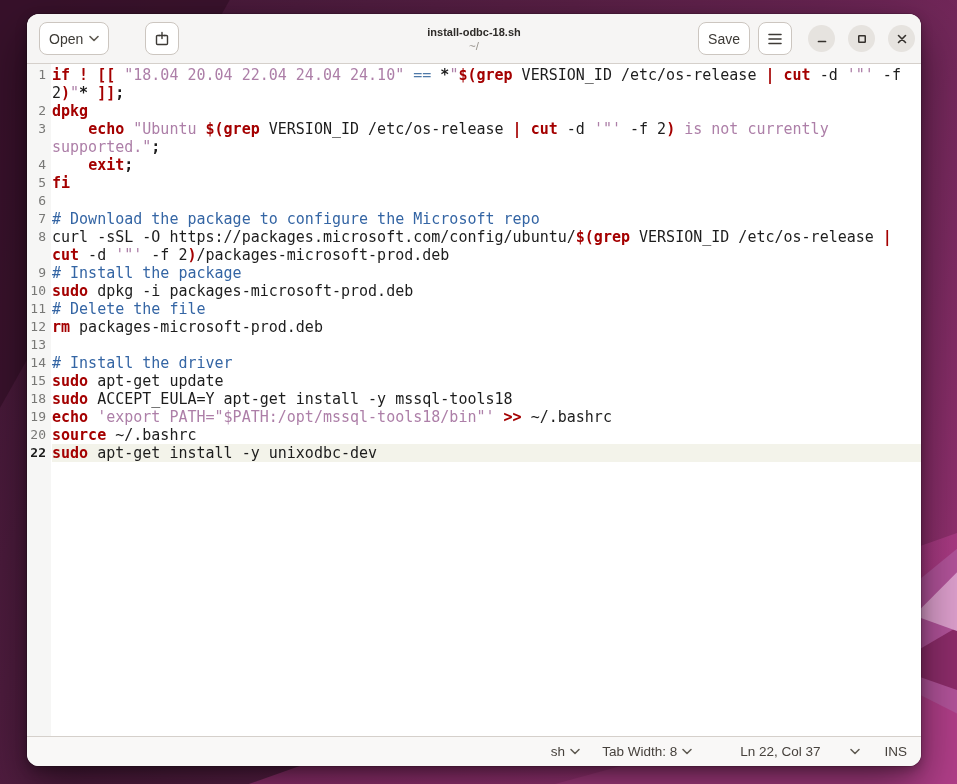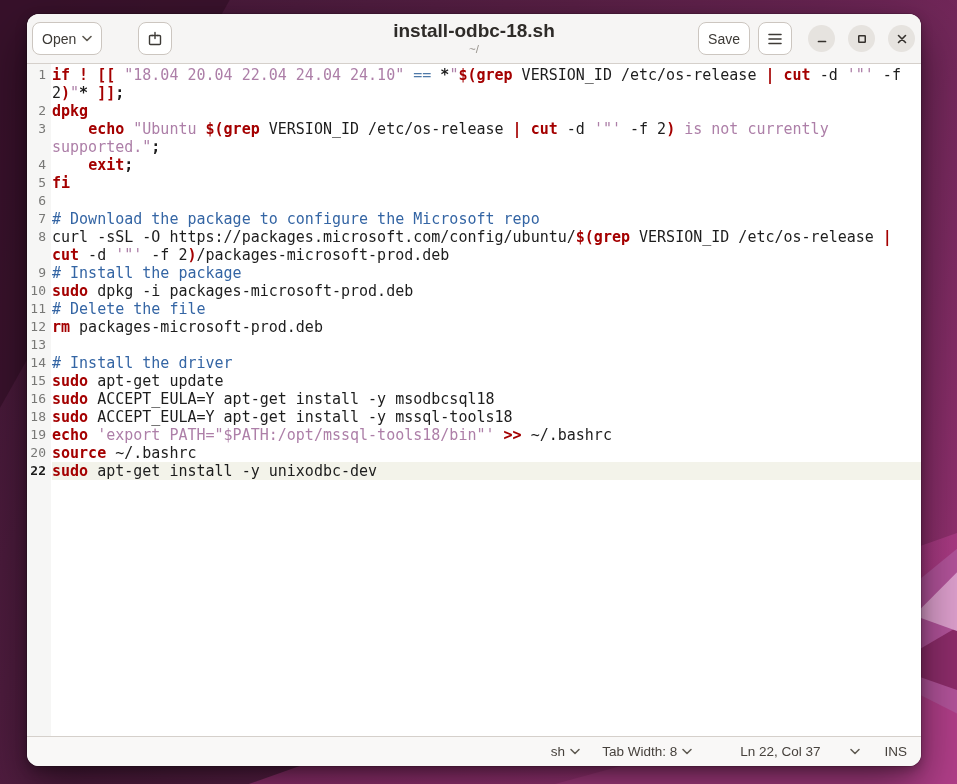--- a/index.html
+++ b/index.html
@@ -17,28 +17,28 @@
   .wp-facet2{clip-path:polygon(100% 73%,95.5% 78.5%,100% 80.5%);background:#dd9fcd;}
   .wp-facet3{clip-path:polygon(100% 80%,93% 85%,100% 88%);background:#8d2c6a;}
 
   
   .window{position:absolute;left:27px;top:14px;width:894px;height:752px;border-radius:12px;
     background:var(--editor-bg,#ffffff);display:flex;flex-direction:column;
     box-shadow:0 22px 48px rgba(0,0,0,.48),0 4px 12px rgba(0,0,0,.28),0 0 0 1px rgba(0,0,0,.14);}
 
   
   .headerbar{height:50px;flex:0 0 50px;background:var(--headerbar-bg,#f6f5f4);border-radius:12px 12px 0 0;
-    border-bottom:1px solid #d5d0cb;display:flex;align-items:center;padding:0 6px 0 5px;position:relative;box-sizing:border-box;}
+    border-bottom:1px solid #d5d0cb;display:flex;align-items:center;padding:0 6px 0 12px;position:relative;box-sizing:border-box;}
   .hb-btn{background:#ffffff;border:1px solid #ccc6c0;border-radius:8px;height:33px;box-sizing:border-box;
     display:inline-flex;align-items:center;justify-content:center;padding:0 9px;
     font-size:14px;color:#3d3a36;cursor:default;}
   .open-btn{gap:6px;}
   .newtab-btn{margin-left:36px;width:34px;padding:0;}
   .title-box{position:absolute;left:50%;top:50%;transform:translate(-50%,-50%);text-align:center;line-height:1.1;}
-  .title{font-size:19px;font-weight:bold;color:#2e2b28;}
+  .title{font-size:11px;font-weight:bold;color:#2e2b28;}
   .subtitle{font-size:11.5px;color:#98938d;margin-top:2px;}
   .hb-right{margin-left:auto;display:flex;align-items:center;}
   .menu-btn{margin-left:8px;width:34px;padding:0;}
   .win-controls{display:flex;align-items:center;gap:13px;margin-left:16px;}
   .wc{width:27px;height:27px;border-radius:50%;background:#e6e3df;display:flex;align-items:center;justify-content:center;color:#35312d;}
   svg.ic{display:block;}
 
   
   .editor{flex:1 1 auto;position:relative;overflow:hidden;background:var(--editor-bg,#ffffff);cursor:text;}
   .gutter-strip{position:absolute;left:0;top:0;bottom:0;width:24px;background:var(--gutter-bg,#f6f6f5);}
@@ -197,24 +197,20 @@
           </div>
           <div class="code-line">
             <span class="lnum">14</span>
             <span class="ltext"><span class="tok-com"># Install the driver</span></span>
           </div>
           <div class="code-line">
             <span class="lnum">15</span>
             <span class="ltext"><span class="tok-kw">sudo</span><span> apt-get update</span></span>
           </div>
           <div class="code-line">
-            <span class="lnum">16</span>
-            <span class="ltext"><span class="tok-kw">sudo</span><span> ACCEPT_EULA=Y apt-get install -y msodbcsql18</span></span>
-          </div>
-          <div class="code-line">
             <span class="lnum">18</span>
             <span class="ltext"><span class="tok-kw">sudo</span><span> ACCEPT_EULA=Y apt-get install -y mssql-tools18</span></span>
           </div>
           <div class="code-line">
             <span class="lnum">19</span>
             <span class="ltext"><span class="tok-kw">echo</span><span> </span><span class="tok-str">'export PATH="$PATH:/opt/mssql-tools18/bin"'</span><span> </span><span class="tok-kw">&gt;&gt;</span><span> ~/.bashrc</span></span>
           </div>
           <div class="code-line">
             <span class="lnum">20</span>
             <span class="ltext"><span class="tok-kw">source</span><span> ~/.bashrc</span></span>

